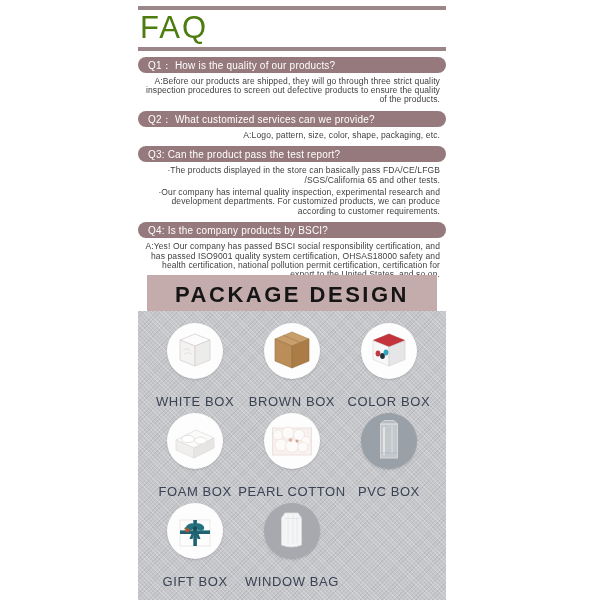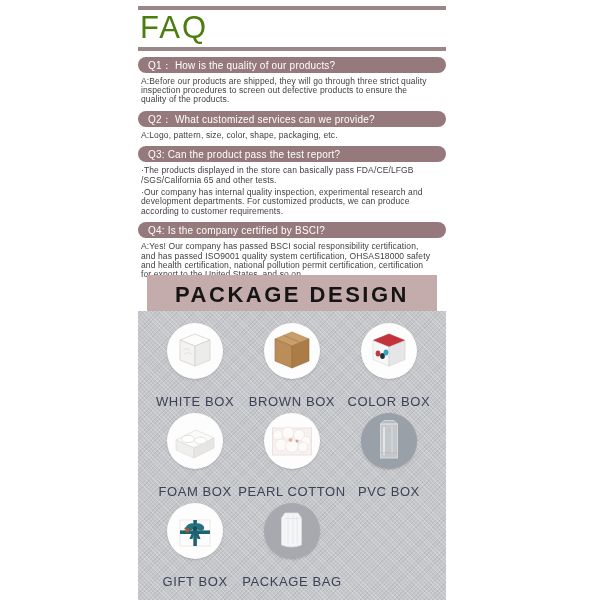--- a/index.html
+++ b/index.html
@@ -14,22 +14,23 @@
     letter-spacing:2px;margin:2px 0 2px 2px;
   }
   .title-underline{height:4px;background:#9b8789;}
   .qa-block{margin-top:6px;}
   .q-pill{
     height:15px;line-height:15px;background:#96797c;color:#ffffff;
     border-radius:8px;font-size:10px;font-weight:normal;
     padding:1px 10px 0 10px;letter-spacing:0.2px;white-space:nowrap;overflow:hidden;
   }
   .answer{
-    margin:4px 15px 1px 3px;font-size:8.5px;line-height:9.4px;color:#3f3c3c;
+    margin:4px 6px 1px 3px;font-size:8.5px;line-height:9.4px;color:#3f3c3c;
     letter-spacing:0.12px;
+    text-align:right;
   }
   .answer + .answer{margin-top:3px;}
   
   .package{position:absolute;left:138px;top:275px;width:308px;height:325px;}
   .band{
     margin:0 9px;height:40px;background:#c4acac;
     display:flex;align-items:center;justify-content:center;
   }
   .band-text{
     font-size:22px;font-weight:bold;color:#151515;letter-spacing:2.5px;
@@ -79,21 +80,21 @@
     <p class="answer">A:Logo, pattern, size, color, shape, packaging, etc.</p>
   </div>
 
   <div class="qa-block">
     <div class="q-pill">Q3: Can the product pass the test report?</div>
     <p class="answer">·The products displayed in the store can basically pass FDA/CE/LFGB /SGS/California 65 and other tests.</p>
     <p class="answer">·Our company has internal quality inspection, experimental research and development departments. For customized products, we can produce according to customer requirements.</p>
   </div>
 
   <div class="qa-block">
-    <div class="q-pill">Q4: Is the company certified by BSCI?</div>
+    <div class="q-pill">Q4: Is the company products by BSCI?</div>
     <p class="answer">A:Yes! Our company has passed BSCI social responsibility certification, and has passed ISO9001 quality system certification, OHSAS18000 safety and health certification, national pollution permit certification, certification for export to the United States, and so on.</p>
   </div>
 </div>
 
 <div class="package">
   <div class="band">
     <span class="band-text">PACKAGE DESIGN</span>
   </div>
   <div class="texture">
     <div class="grid">
@@ -199,19 +200,19 @@
       </div>
 
       <div class="cell">
         <div class="circle midgray">
           <svg viewBox="0 0 56 56" width="56" height="56">
             <path d="M21,10 h13 l3.5,5 v27 q-10,4 -20,0 v-27 z" fill="#f3f5f6" stroke="#dcdfe2" stroke-width="0.8"></path>
             <path d="M24,12 v28 M29,11 v30 M33,13 v27" stroke="#e2e5e7" stroke-width="0.8" fill="none"></path>
             <line x1="21" y1="15.5" x2="37" y2="15.5" stroke="#e0e3e5" stroke-width="0.8"></line>
           </svg>
         </div>
-        <div class="cell-label">PACKAGE BAG</div>
+        <div class="cell-label">WINDOW BAG</div>
       </div>
 
 
     </div>
   </div>
 </div>
 
 </body></html>

